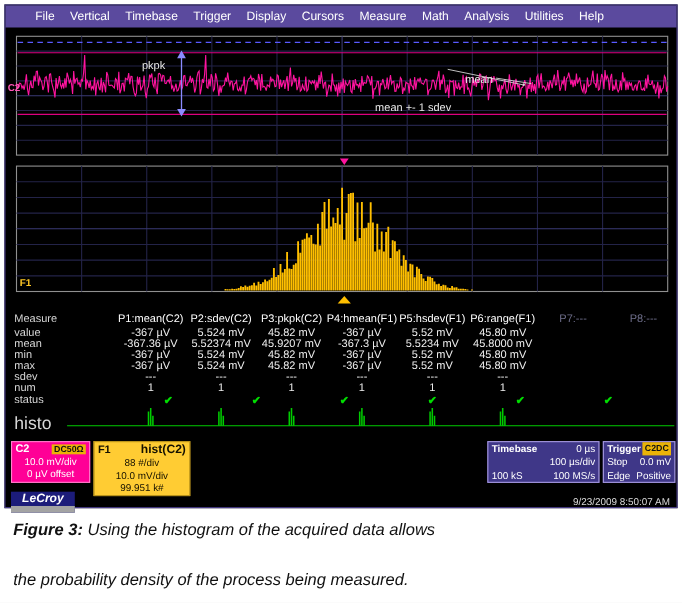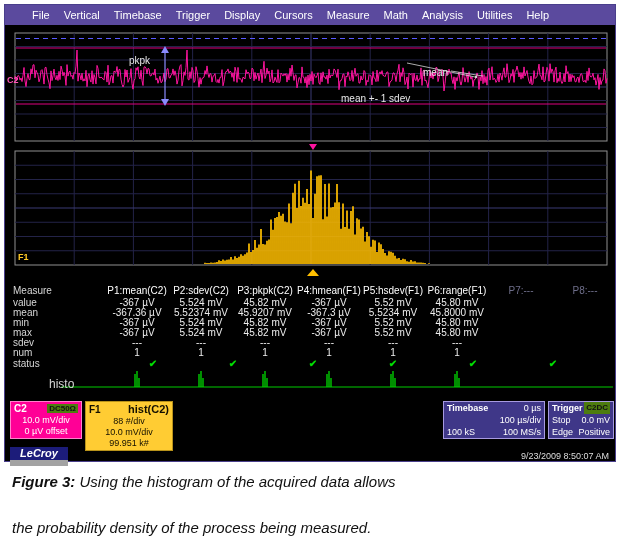--- a/index.html
+++ b/index.html
@@ -25,26 +25,26 @@
   .mrow{display:grid;grid-template-columns:100px repeat(8,64px);height:10px;align-items:center;}
   .mrow.mhead{height:14px;}
   .mlabel{padding-left:8px;color:#d6d6d6;}
   .mcell{text-align:center;white-space:nowrap;}
   .mh{color:#ffffff;}
   .dim{color:#6e6e8a;}
   .mrow.mstatus{height:13px;gap:16px;}
   .mstat{color:#00dd00;font-weight:bold;}
   .histo-row{position:relative;height:26px;}
   #histo-svg{position:absolute;left:0;top:0;}
-  .histo-label{position:absolute;left:8px;top:7px;color:#d6d6d6;font-size:12px;margin-left:36px;}
+  .histo-label{position:absolute;left:8px;top:7px;color:#d6d6d6;font-size:16px;}
 
   .box{position:absolute;box-sizing:border-box;font-size:9px;}
   .box-top{display:flex;justify-content:space-between;align-items:center;padding:1px 3px;}
   .box-ch{font-weight:bold;font-size:10px;}
-  .chip{background:#4d7c0f;color:#111;padding:0 2px;font-size:8px;font-weight:bold;}
+  .chip{background:#eab308;color:#111;padding:0 2px;font-size:8px;font-weight:bold;}
   .box-line{text-align:center;line-height:11px;white-space:nowrap;}
   .c2-box{left:5px;top:396px;width:72px;height:38px;background:#ff0096;border:1px solid #ff80cc;color:#fff;}
   .f1-box{left:80px;top:396px;width:88px;height:50px;background:#ffcc33;border:1px solid #b8921a;color:#141000;}
   .f1-func{font-size:11px;font-weight:bold;}
   .tb-box{left:438px;top:396px;width:102px;height:38px;background:#3f3788;border:1px solid #a79ae0;color:#fff;}
   .trig-box{left:543px;top:396px;width:66px;height:38px;background:#3f3788;border:1px solid #a79ae0;color:#fff;}
   .brow{display:flex;justify-content:space-between;padding:0 3px;line-height:12px;white-space:nowrap;}
   .btitle{font-weight:bold;}
 
   .logo{position:absolute;left:5px;top:442px;width:58px;height:13px;background:#1c1c7a;color:#fff;

